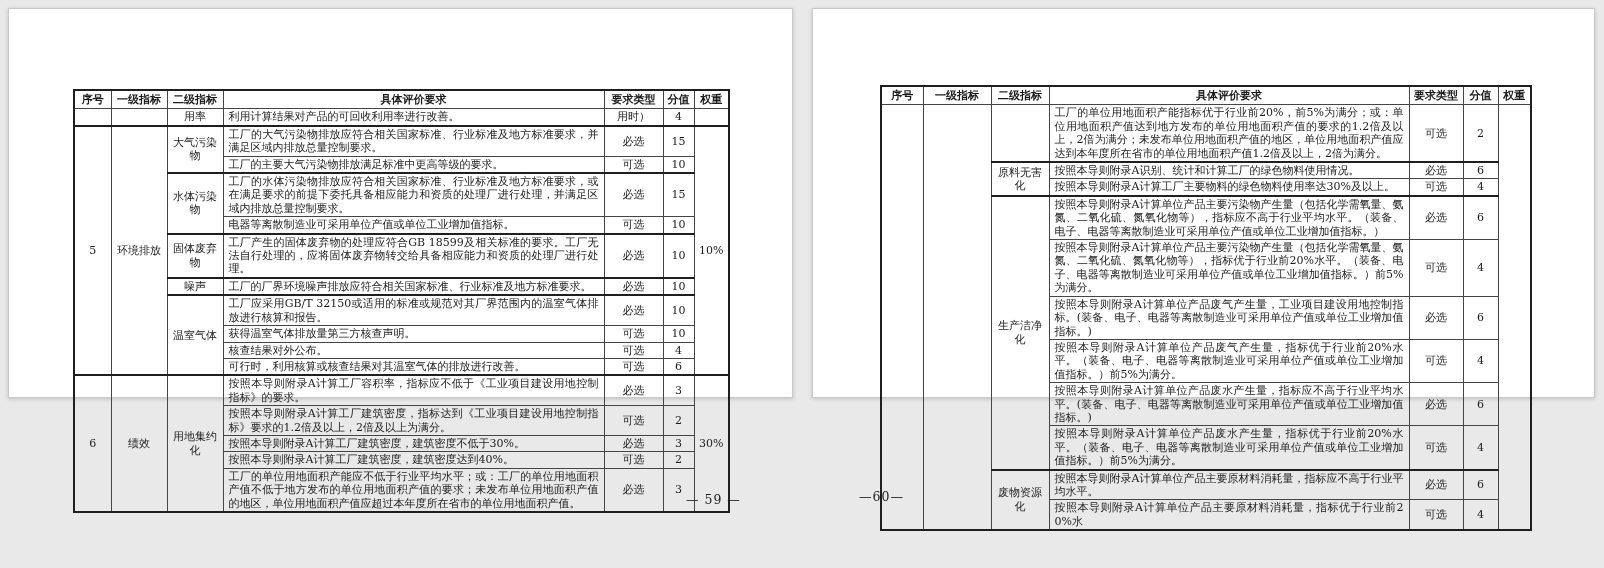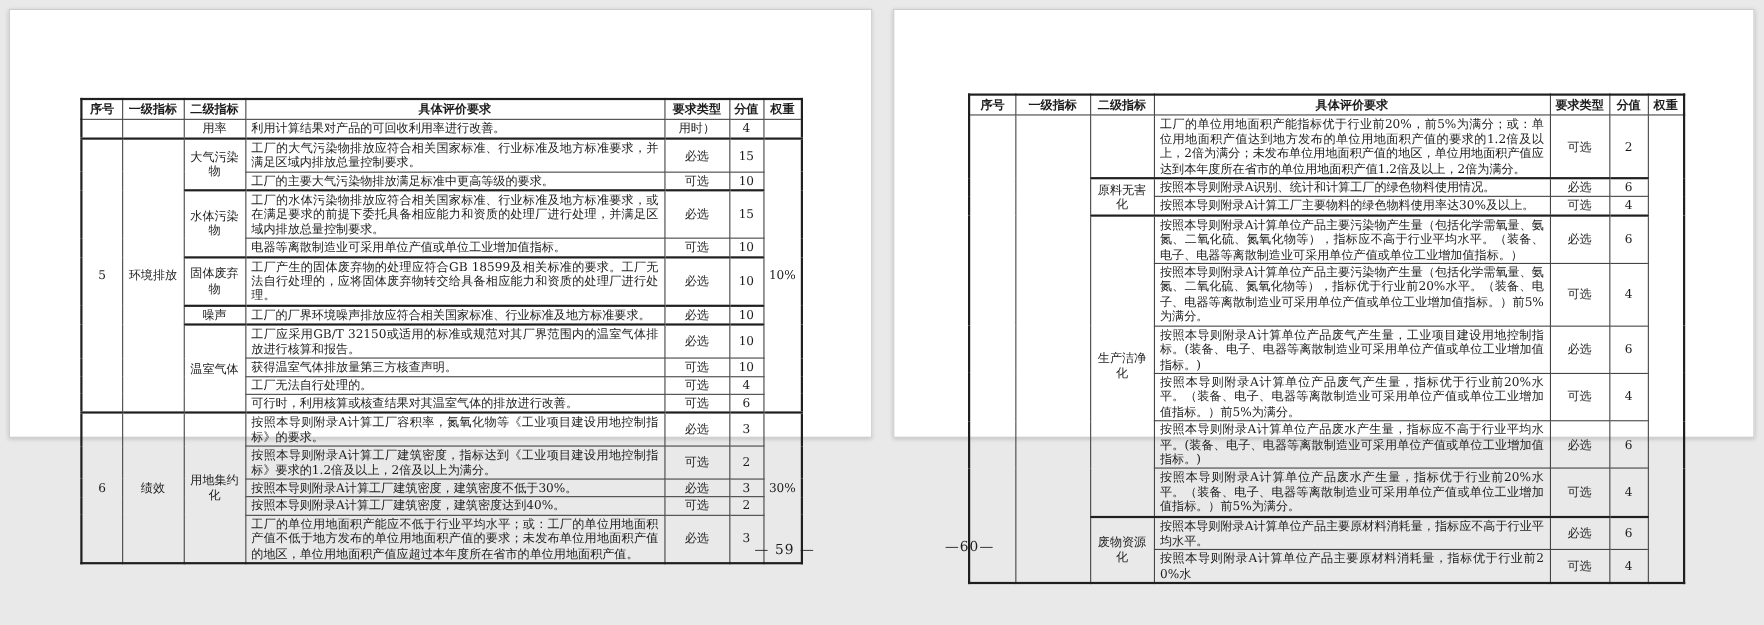--- a/index.html
+++ b/index.html
@@ -141,34 +141,34 @@
           <td class="desc">工厂应采用GB/T 32150或适用的标准或规范对其厂界范围内的温室气体排放进行核算和报告。</td>
           <td>必选</td>
           <td>10</td>
         </tr>
         <tr>
           <td class="desc">获得温室气体排放量第三方核查声明。</td>
           <td>可选</td>
           <td>10</td>
         </tr>
         <tr>
-          <td class="desc">工厂无法自行处理的。</td>
+          <td class="desc">核查结果对外公布。</td>
           <td>可选</td>
           <td>4</td>
         </tr>
         <tr>
           <td class="desc">可行时，利用核算或核查结果对其温室气体的排放进行改善。</td>
           <td>可选</td>
           <td>6</td>
         </tr>
         <tr class="thick">
           <td rowspan="5">6</td>
           <td rowspan="5">绩效</td>
           <td rowspan="5">用地集约化</td>
-          <td class="desc">按照本导则附录A计算工厂容积率，氮氧化物等《工业项目建设用地控制指标》的要求。</td>
+          <td class="desc">按照本导则附录A计算工厂容积率，指标应不低于《工业项目建设用地控制指标》的要求。</td>
           <td>必选</td>
           <td>3</td>
           <td rowspan="5">30%</td>
         </tr>
         <tr>
           <td class="desc">按照本导则附录A计算工厂建筑密度，指标达到《工业项目建设用地控制指标》要求的1.2倍及以上，2倍及以上为满分。</td>
           <td>可选</td>
           <td>2</td>
         </tr>
         <tr>

